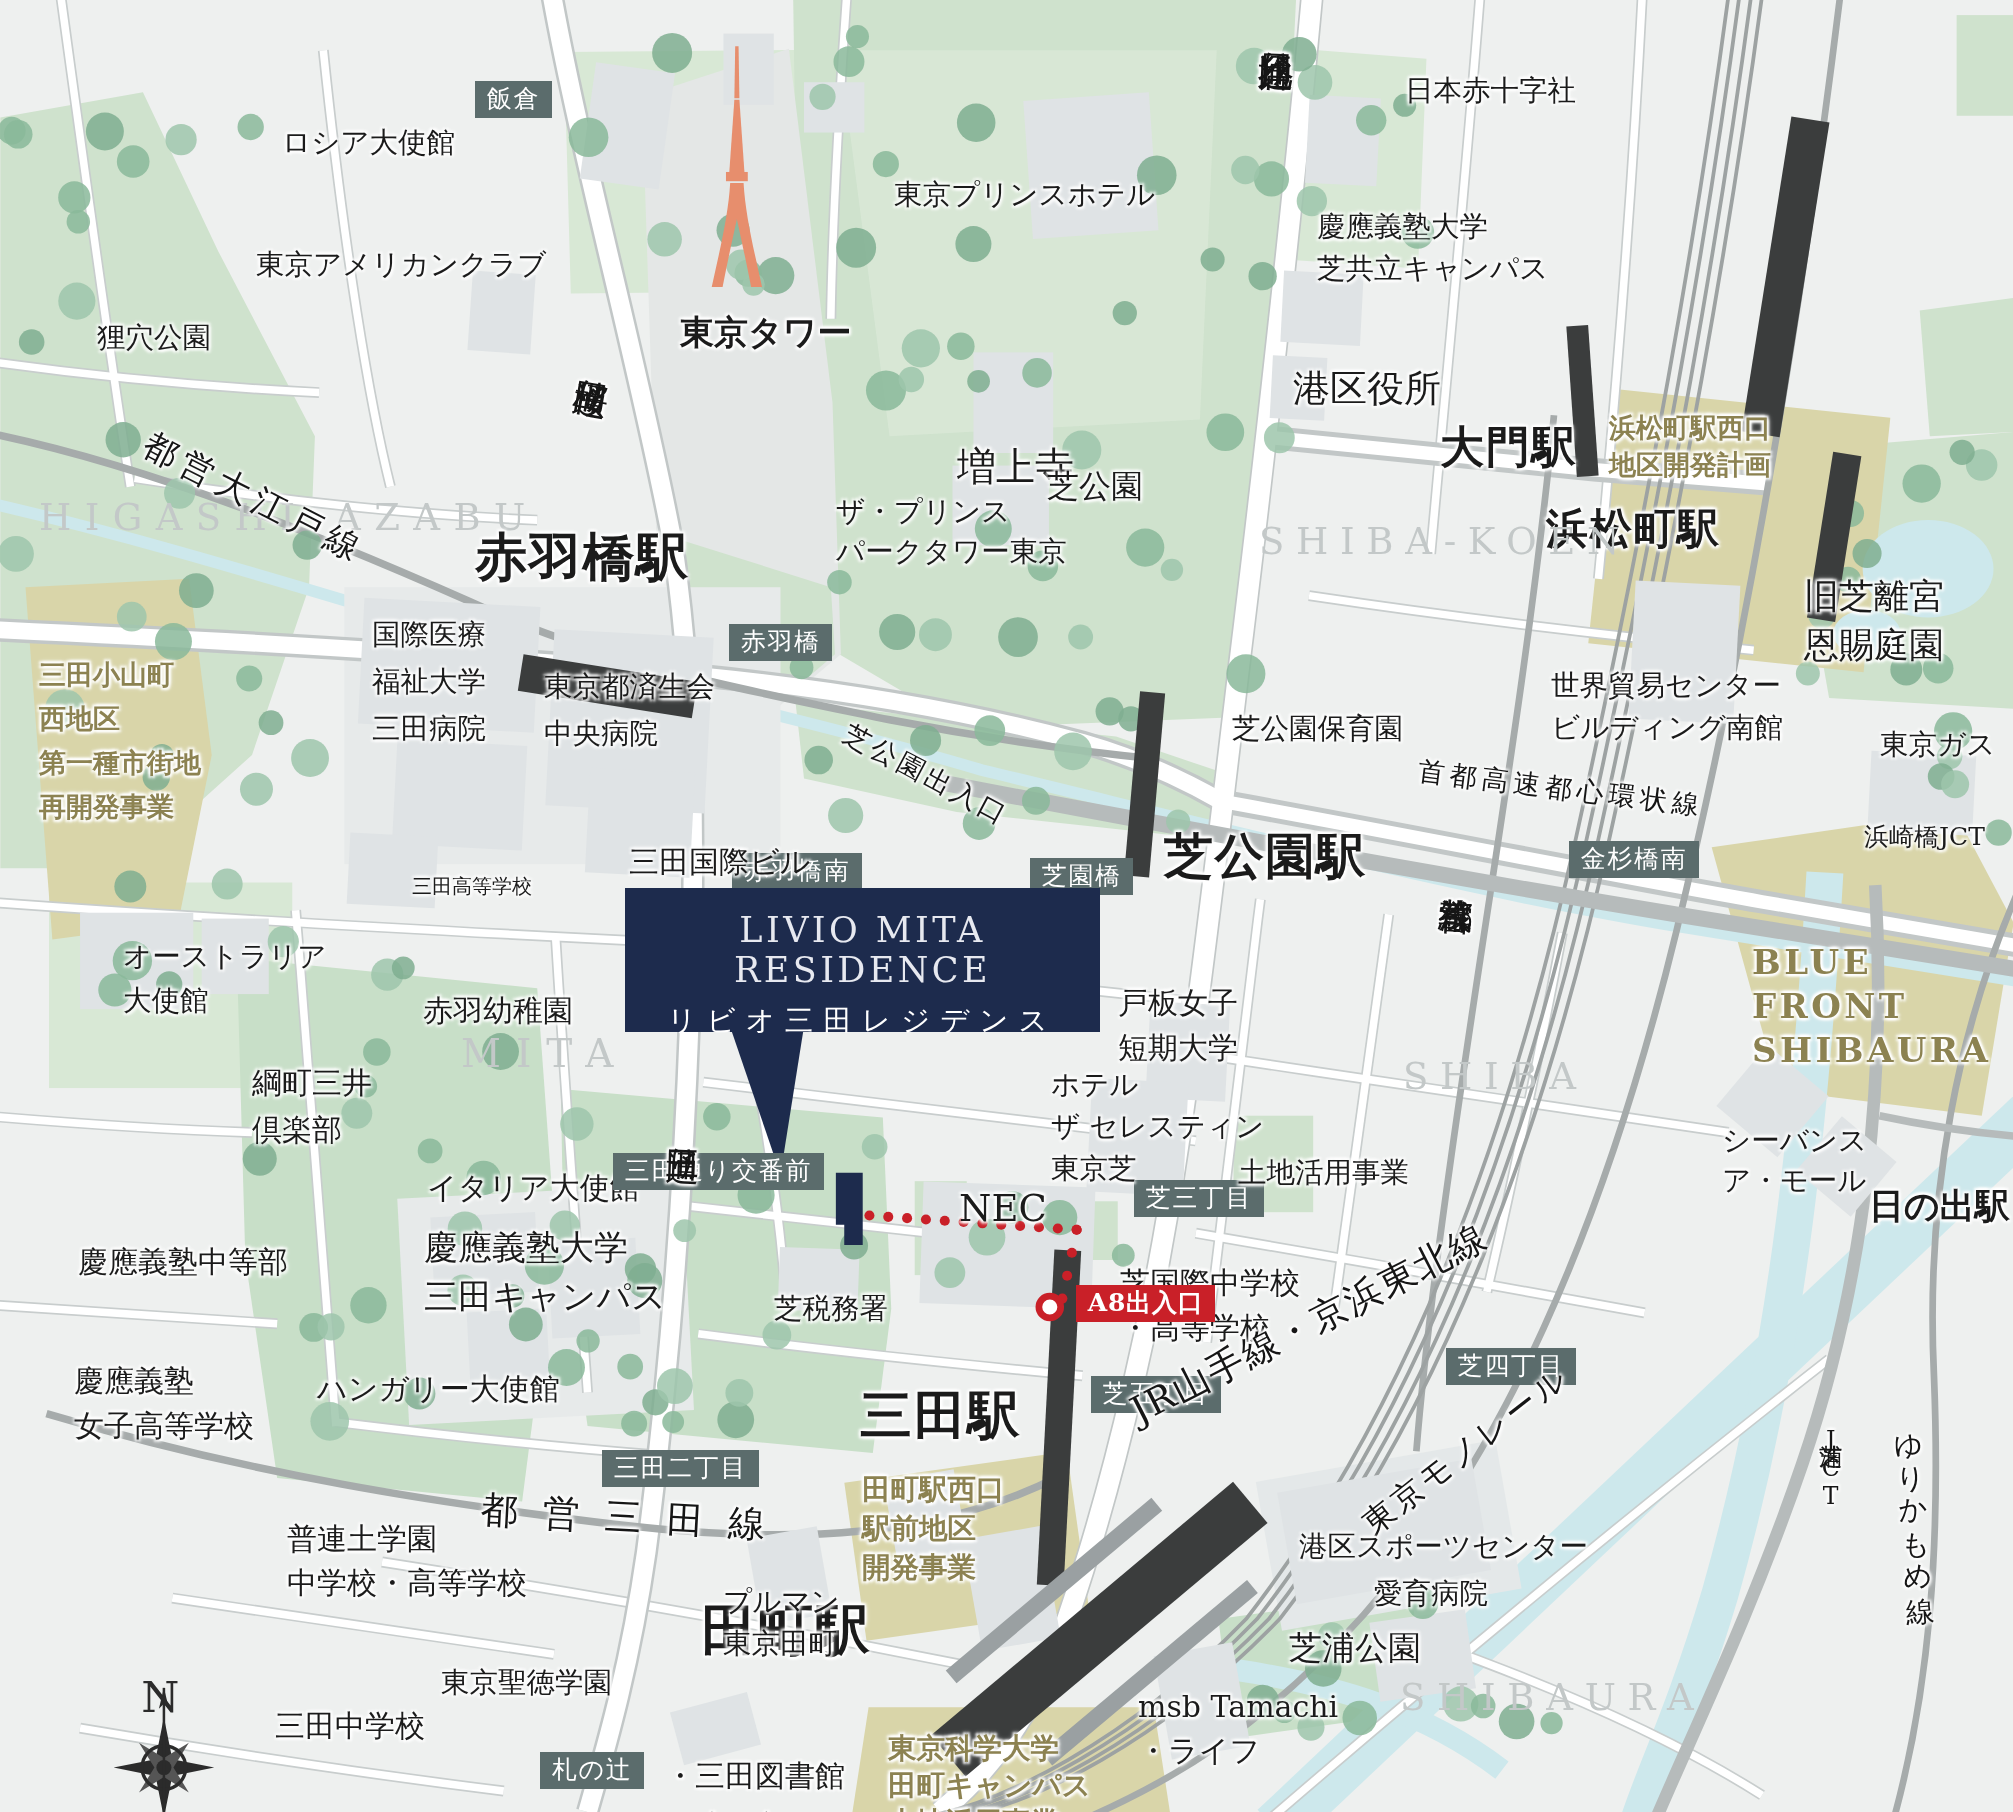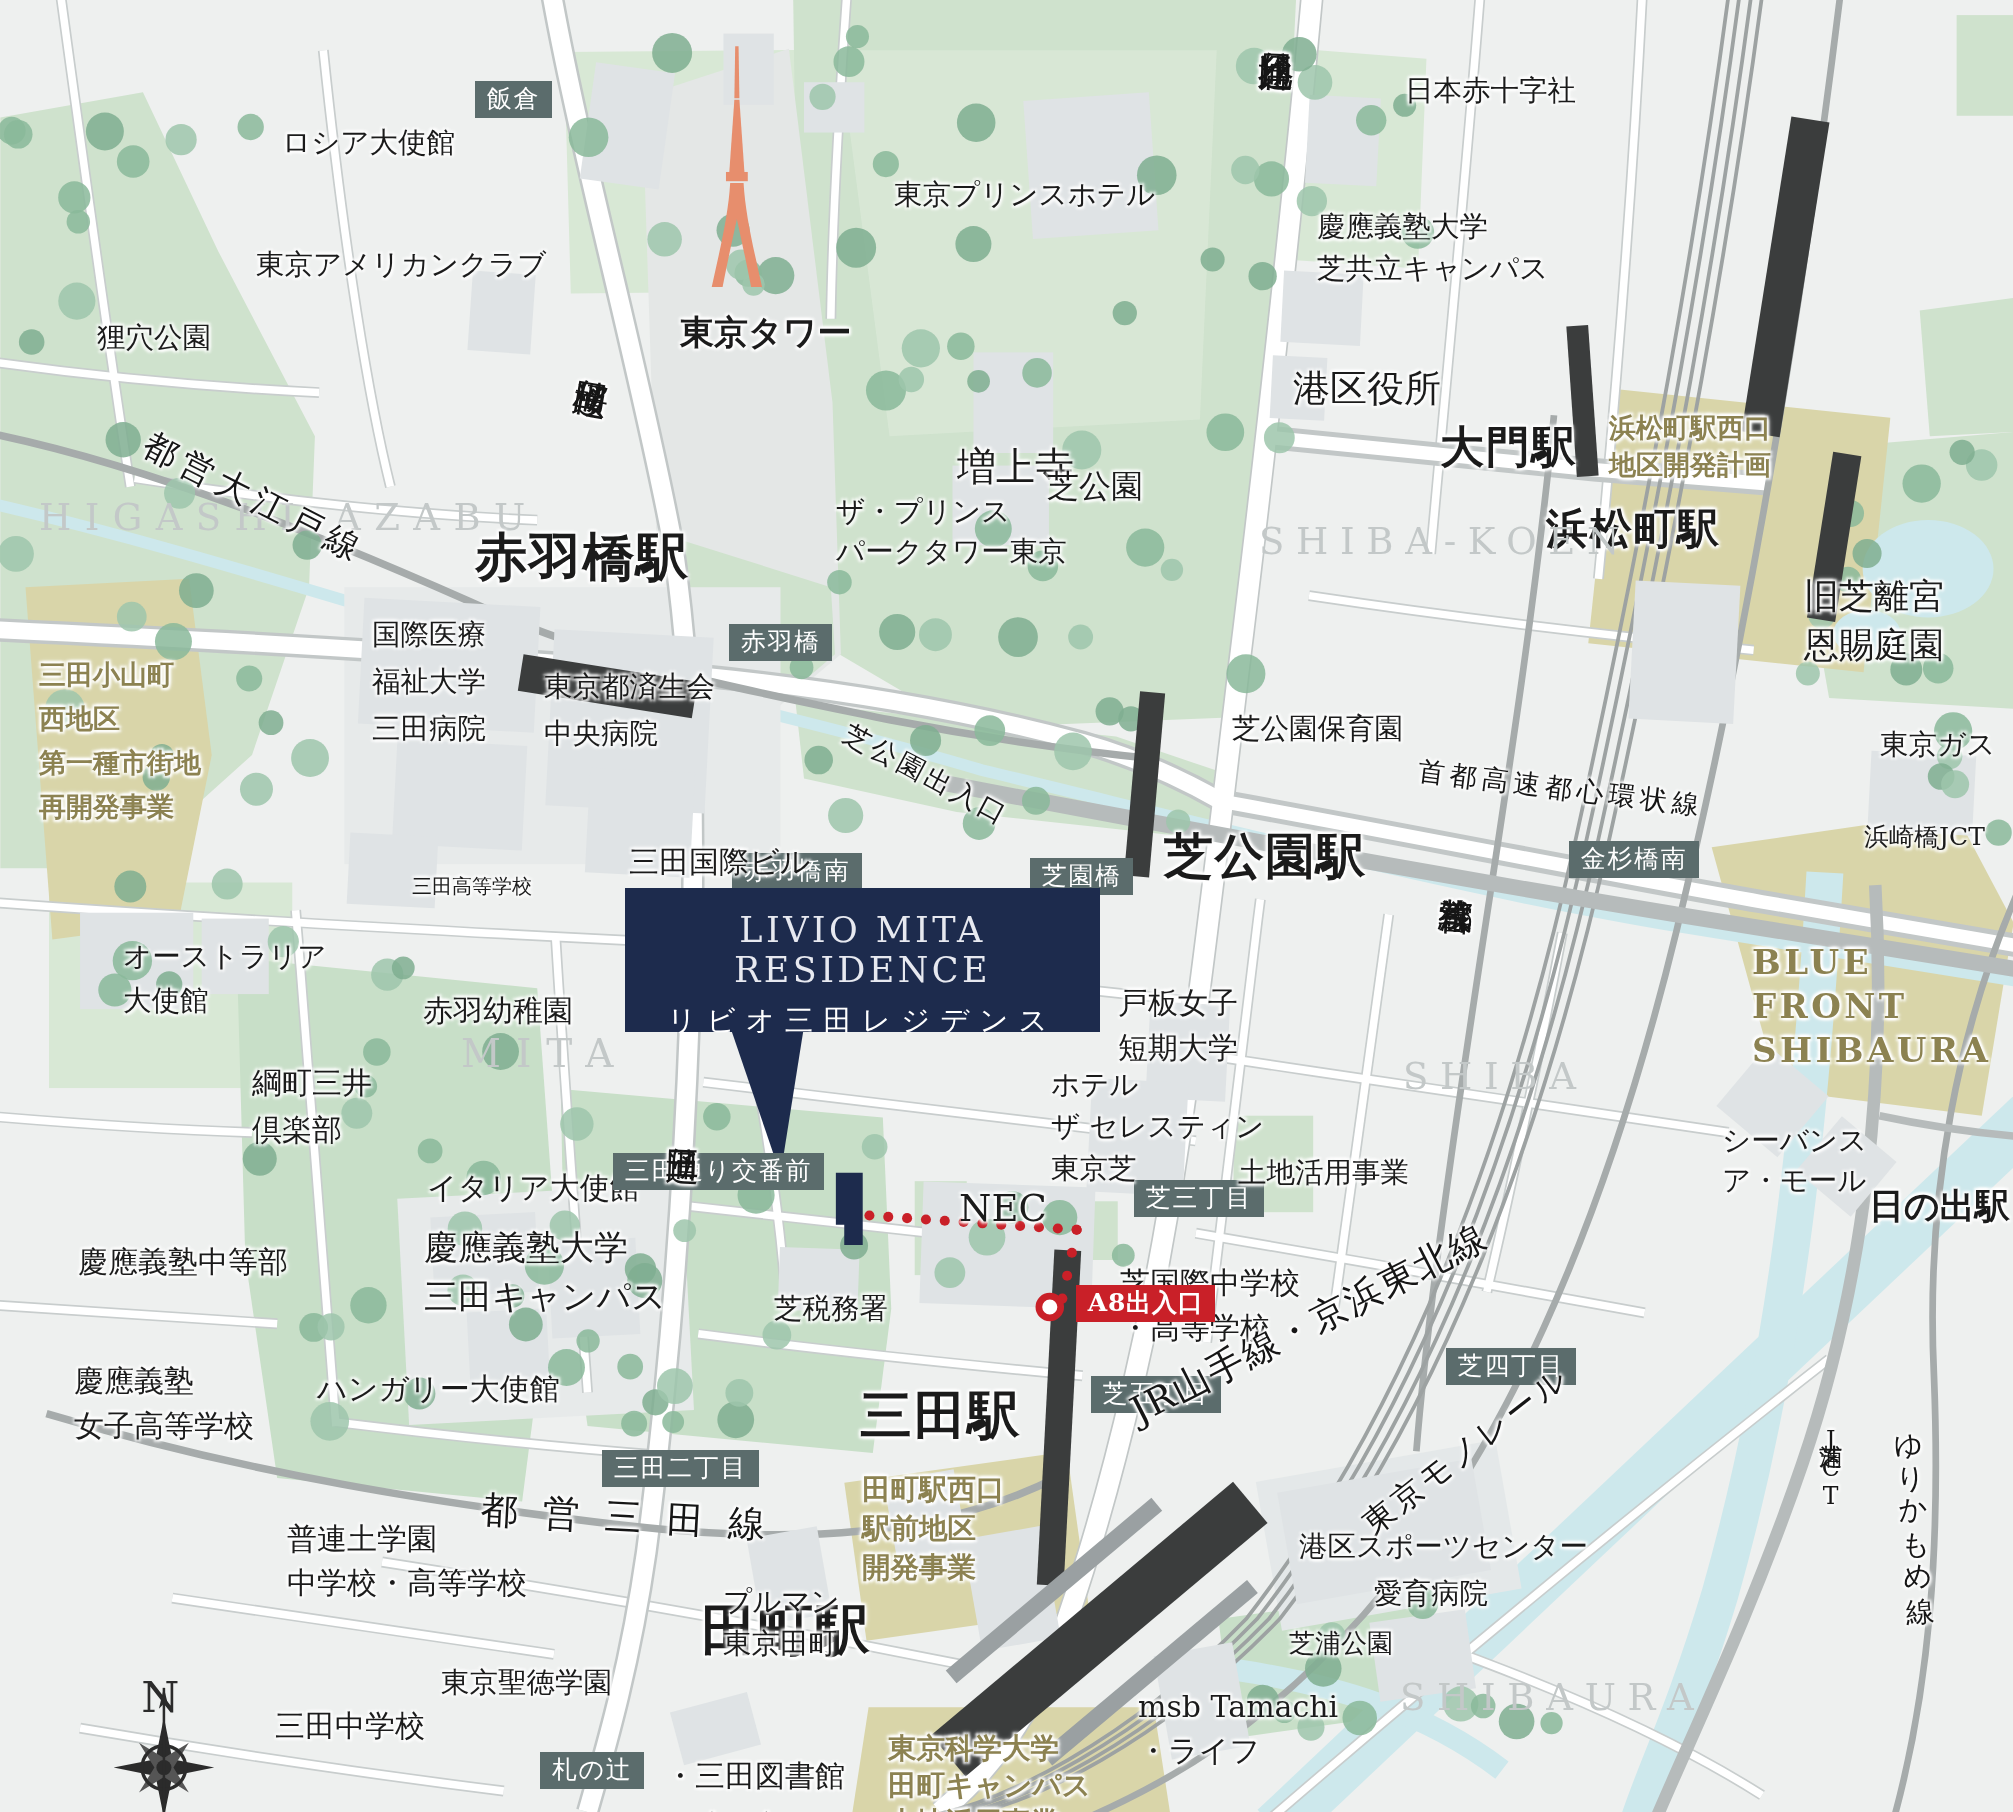--- a/index.html
+++ b/index.html
@@ -438,20 +438,22 @@
       <div class="lb poi" style="left: 1405px; top: 74px; font-size: 28.5px;">日本赤十字社</div>
       <div class="lb poi" style="left: 1317px; top: 206px; font-size: 28.5px; line-height: 42px;">慶應義塾大学
 芝共立キャンパス</div>
       <div class="lb poi" style="left: 1293px; top: 366px; font-size: 37px;">港区役所</div>
       <div class="lb station" style="left: 1440px; top: 420px; font-size: 44px;">大門駅</div>
       <div class="lb station" style="left: 1546px; top: 503px; font-size: 42px;">浜松町駅</div>
       <div class="lb olive" style="left: 1609px; top: 409px; font-size: 27px; line-height: 37px;">浜松町駅西口
 地区開発計画</div>
       <div class="lb poi" style="left: 1804px; top: 572px; font-size: 35px; line-height: 49px;">旧芝離宮
 恩賜庭園</div>
+      <div class="lb poi" style="left: 1551px; top: 665px; font-size: 28.5px; line-height: 42px;">世界貿易センター
+ビルディング南館</div>
       <div class="lb poi" style="left: 1880px; top: 728px; font-size: 28.5px;">東京ガス</div>
       <div class="lb poi" style="left: 1864px; top: 822px; font-size: 25px; text-align: center;">浜崎橋JCT</div>
       <div class="lb area" style="left: 1259px; top: 519px; font-size: 37px; letter-spacing: 11.7px;">SHIBA-KOEN</div>
       <div class="lb poi" style="left: 1047px; top: 467px; font-size: 32px;">芝公園</div>
       <div class="lb poi" style="left: 836px; top: 492px; font-size: 28.5px; line-height: 40px;">ザ・プリンス
 パークタワー東京</div>
       <div class="lb poi" style="left: 1232px; top: 712px; font-size: 28.5px;">芝公園保育園</div>
       <div class="lb station" style="left: 475px; top: 525px; font-size: 52px;">赤羽橋駅</div>
       <div class="lb road" style="left: 155px; top: 424px; font-size: 34px; letter-spacing: 6.7px; transform: rotate(27deg); transform-origin: 0px 0px;">都営大江戸線</div>
       <div class="lb badge" style="left: 729px; top: 624px; font-size: 25px;">赤羽橋</div>
@@ -526,21 +528,21 @@
       <div class="lb station" style="left: 701px; top: 1596px; font-size: 55px;">田町駅</div>
       <div class="lb poi" style="left: 723px; top: 1581px; font-size: 28.5px; line-height: 42px;">プルマン
 東京田町</div>
       <div class="lb olive" style="left: 888px; top: 1730px; font-size: 28.5px; line-height: 37px;">東京科学大学
 田町キャンパス
 土地活用事業</div>
       <div class="lb poi" style="left: 1138px; top: 1685px; font-size: 30px; line-height: 44px;">msb Tamachi
 ・ライフ</div>
       <div class="lb poi" style="left: 1299px; top: 1530px; font-size: 28.5px;">港区スポーツセンター</div>
       <div class="lb poi" style="left: 1374px; top: 1577px; font-size: 28.5px;">愛育病院</div>
-      <div class="lb poi" style="left: 1289px; top: 1628px; font-size: 26px; text-align: right;">芝浦公園</div>
+      <div class="lb poi" style="left: 1289px; top: 1628px; font-size: 33px; text-align: right;">芝浦公園</div>
       <div class="lb area" style="left: 1400px; top: 1675px; font-size: 37px; letter-spacing: 11.7px;">SHIBAURA</div>
       <div class="lb road vjp" style="left: 1816px; top: 1426px; font-size: 23.5px;">芝浦JCT</div>
       <div class="lb road vjp" style="left: 1888px; top: 1415px; font-size: 28.5px; transform: rotate(-4deg); transform-origin: 0px 0px;">ゆりかもめ線</div>
     </div>
 
 <div id="callout">
   <div class="en">LIVIO MITA RESIDENCE</div>
   <div class="ja">リビオ三田レジデンス</div>
 </div>
 </div>

